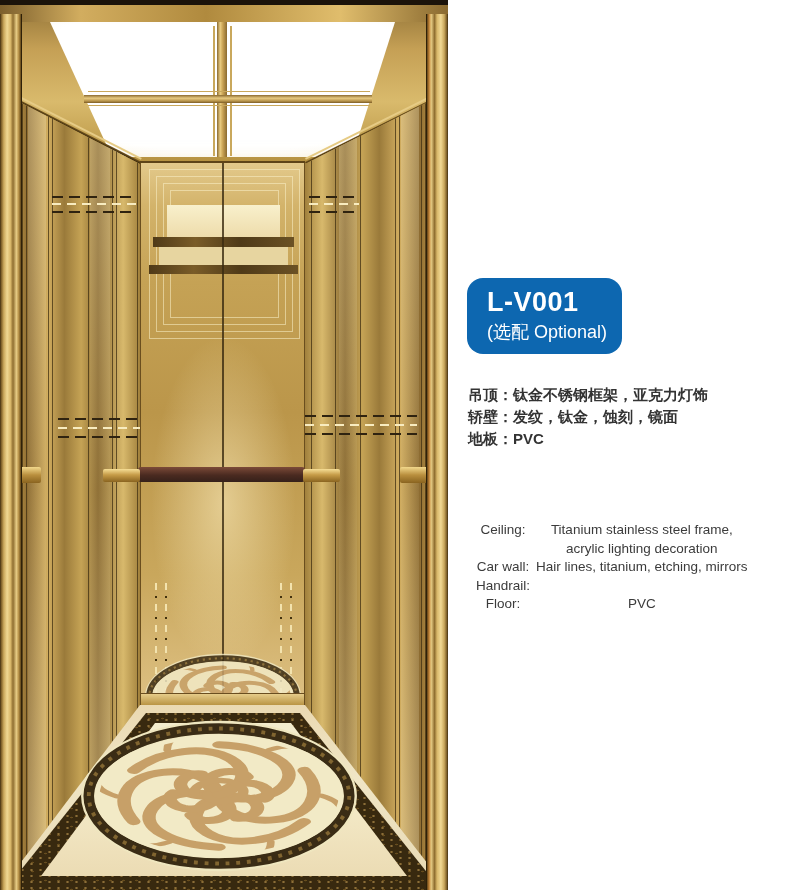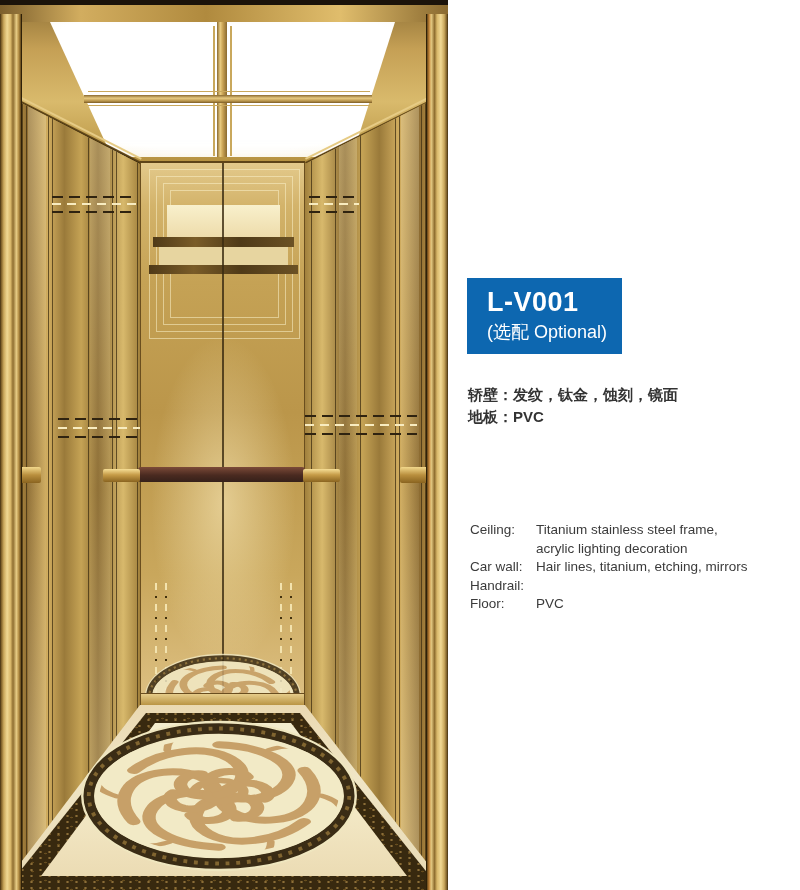--- a/index.html
+++ b/index.html
@@ -91,25 +91,25 @@
   .floor-medallion{position:absolute;left:74px;top:9px;width:290px;height:164px;}
 
   
   .pillar{position:absolute;top:14px;width:22px;height:876px;}
   .pillar-left{left:0;background:linear-gradient(90deg,#3e2d10 0%,#7c5e28 6%,#caa85c 18%,#f0d893 34%,#d9b86a 50%,#8f6e30 62%,#e7cc84 78%,#b28c42 90%,#5e4418 100%);border-right:1px solid #2e2008;box-sizing:border-box;}
   .pillar-right{left:426px;background:linear-gradient(270deg,#3e2d10 0%,#7c5e28 6%,#caa85c 18%,#f0d893 34%,#d9b86a 52%,#8f6e30 64%,#e7cc84 80%,#c07f33 90%,#5e4418 100%);border-left:1px solid #2e2008;box-sizing:border-box;}
 
   
   #info{position:absolute;left:448px;top:0;width:352px;height:890px;background:#ffffff;}
   .badge{position:absolute;left:19px;top:278px;width:155px;height:76px;background:#0d67b0;
-    color:#fff;display:flex;flex-direction:column;justify-content:center;padding-left:20px;box-sizing:border-box;}
+    color:#fff;display:flex;flex-direction:column;justify-content:center;padding-left:20px;box-sizing:border-box;border-radius:16px;}
   .badge-model{font-size:27px;font-weight:bold;letter-spacing:.5px;line-height:1.1;}
   .badge-optional{font-size:18px;margin-top:2px;}
   .specs-cn{position:absolute;left:20px;top:384px;font-size:15px;line-height:22px;color:#333;font-weight:600;}
-  .specs-en{position:absolute;left:22px;top:521px;font-size:13.5px;line-height:18.5px;color:#3b3b3b;}
+  .specs-en{position:absolute;left:22px;top:521px;font-size:13.5px;line-height:18.5px;color:#3b3b3b;text-align:center;}
   .en-row{display:flex;}
   .en-label{width:66px;flex:0 0 66px;}
   .en-value{flex:1;}
 </style>
 </head>
 <body>
 
 <svg width="0" height="0" style="position:absolute">
   <defs>
     <clipPath id="medclip">
@@ -253,20 +253,21 @@
   </div>
 
   <div id="info">
 
     <div class="badge">
       <div class="badge-model">L-V001</div>
       <div class="badge-optional">(选配 Optional)</div>
     </div>
 
     <div class="specs-cn">
+      <div>吊顶：钛金不锈钢框架，亚克力灯饰</div>
       <div>轿壁：发纹，钛金，蚀刻，镜面</div>
       <div>地板：PVC</div>
     </div>
 
     <div class="specs-en">
       <div class="en-row">
         <div class="en-label">Ceiling:</div>
         <div class="en-value">
           <div>Titanium stainless steel frame,</div>
           <div>acrylic lighting decoration</div>

